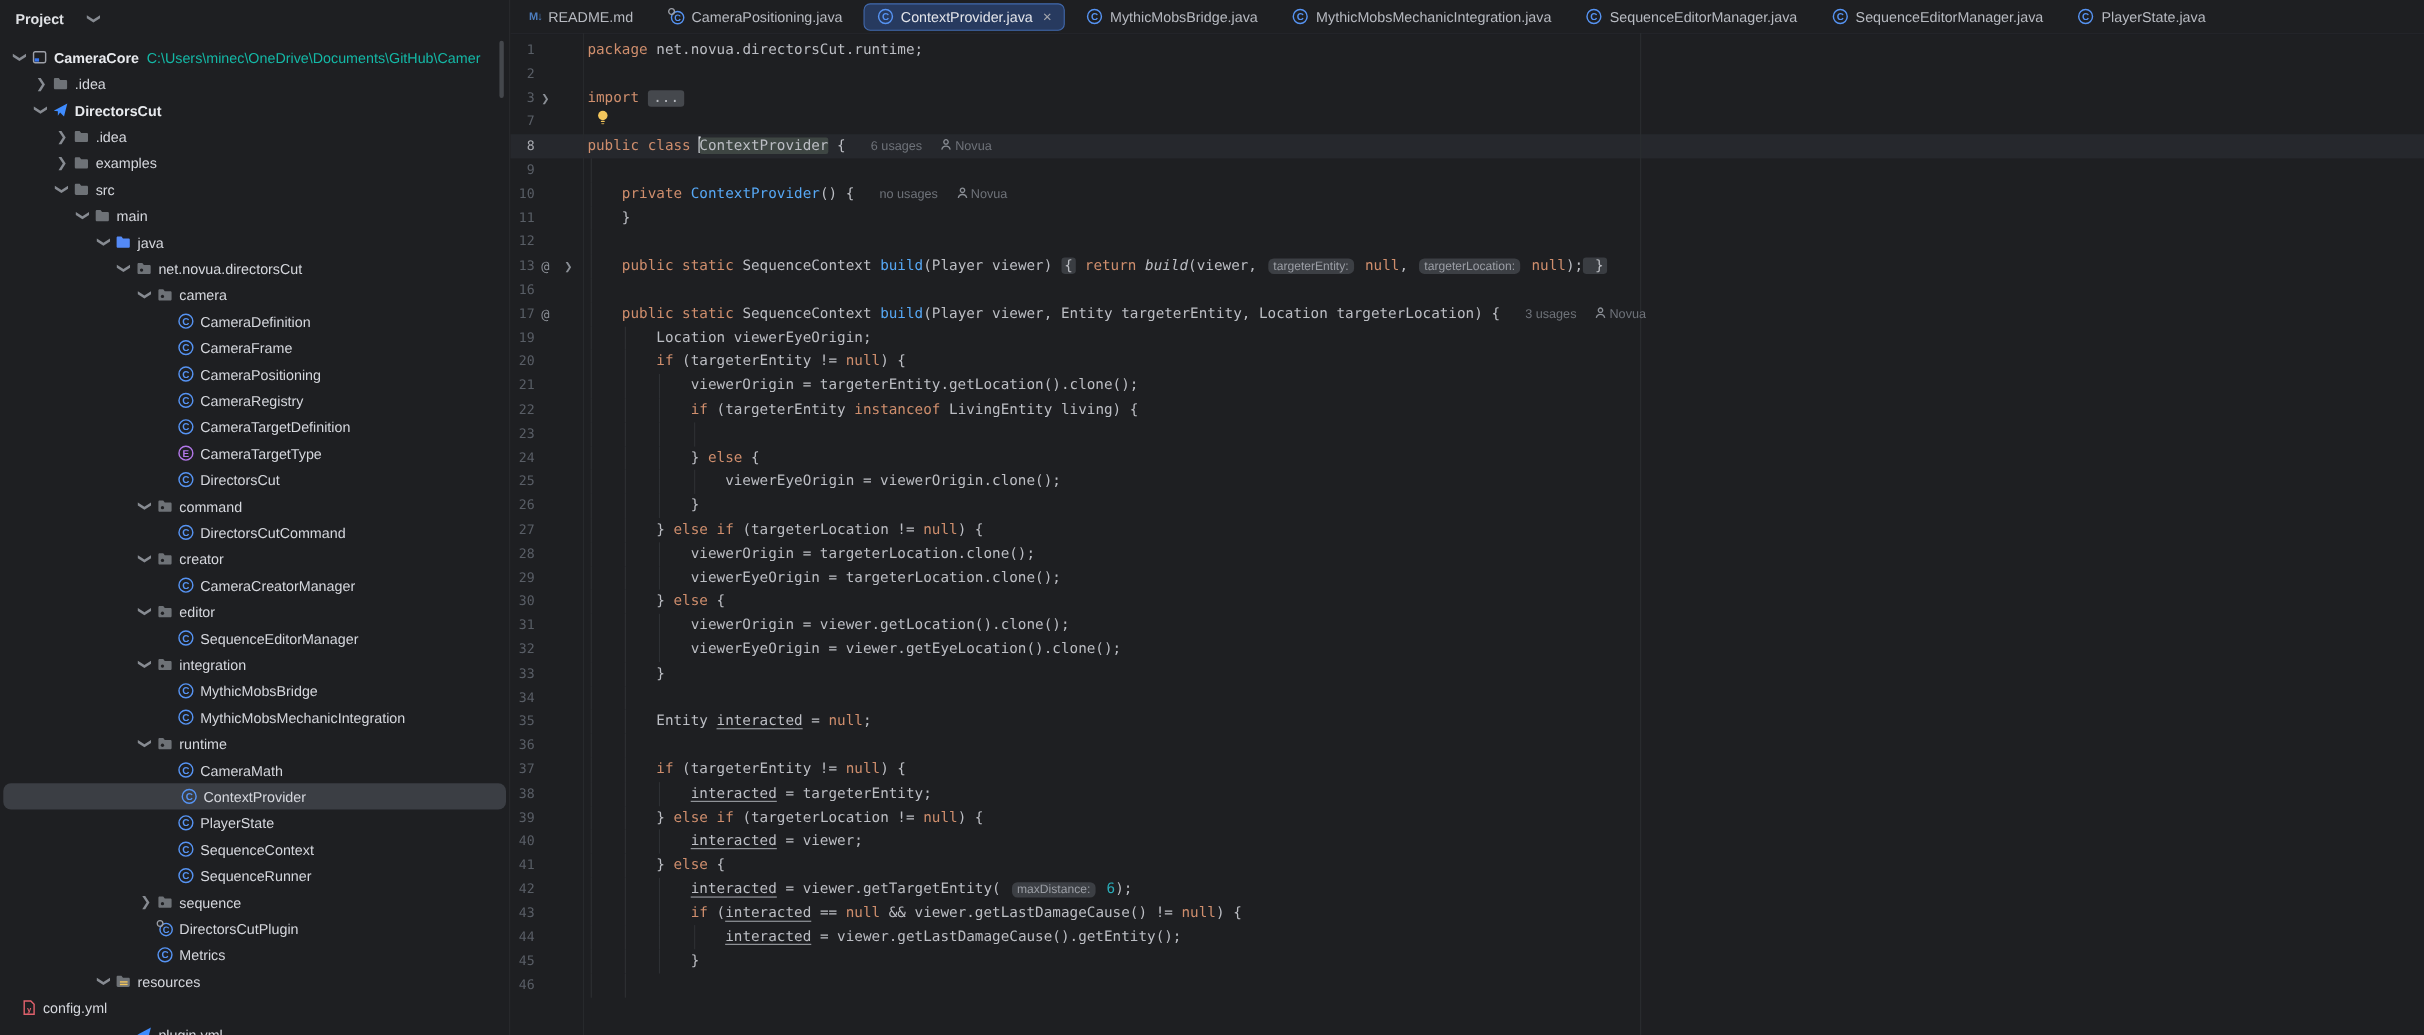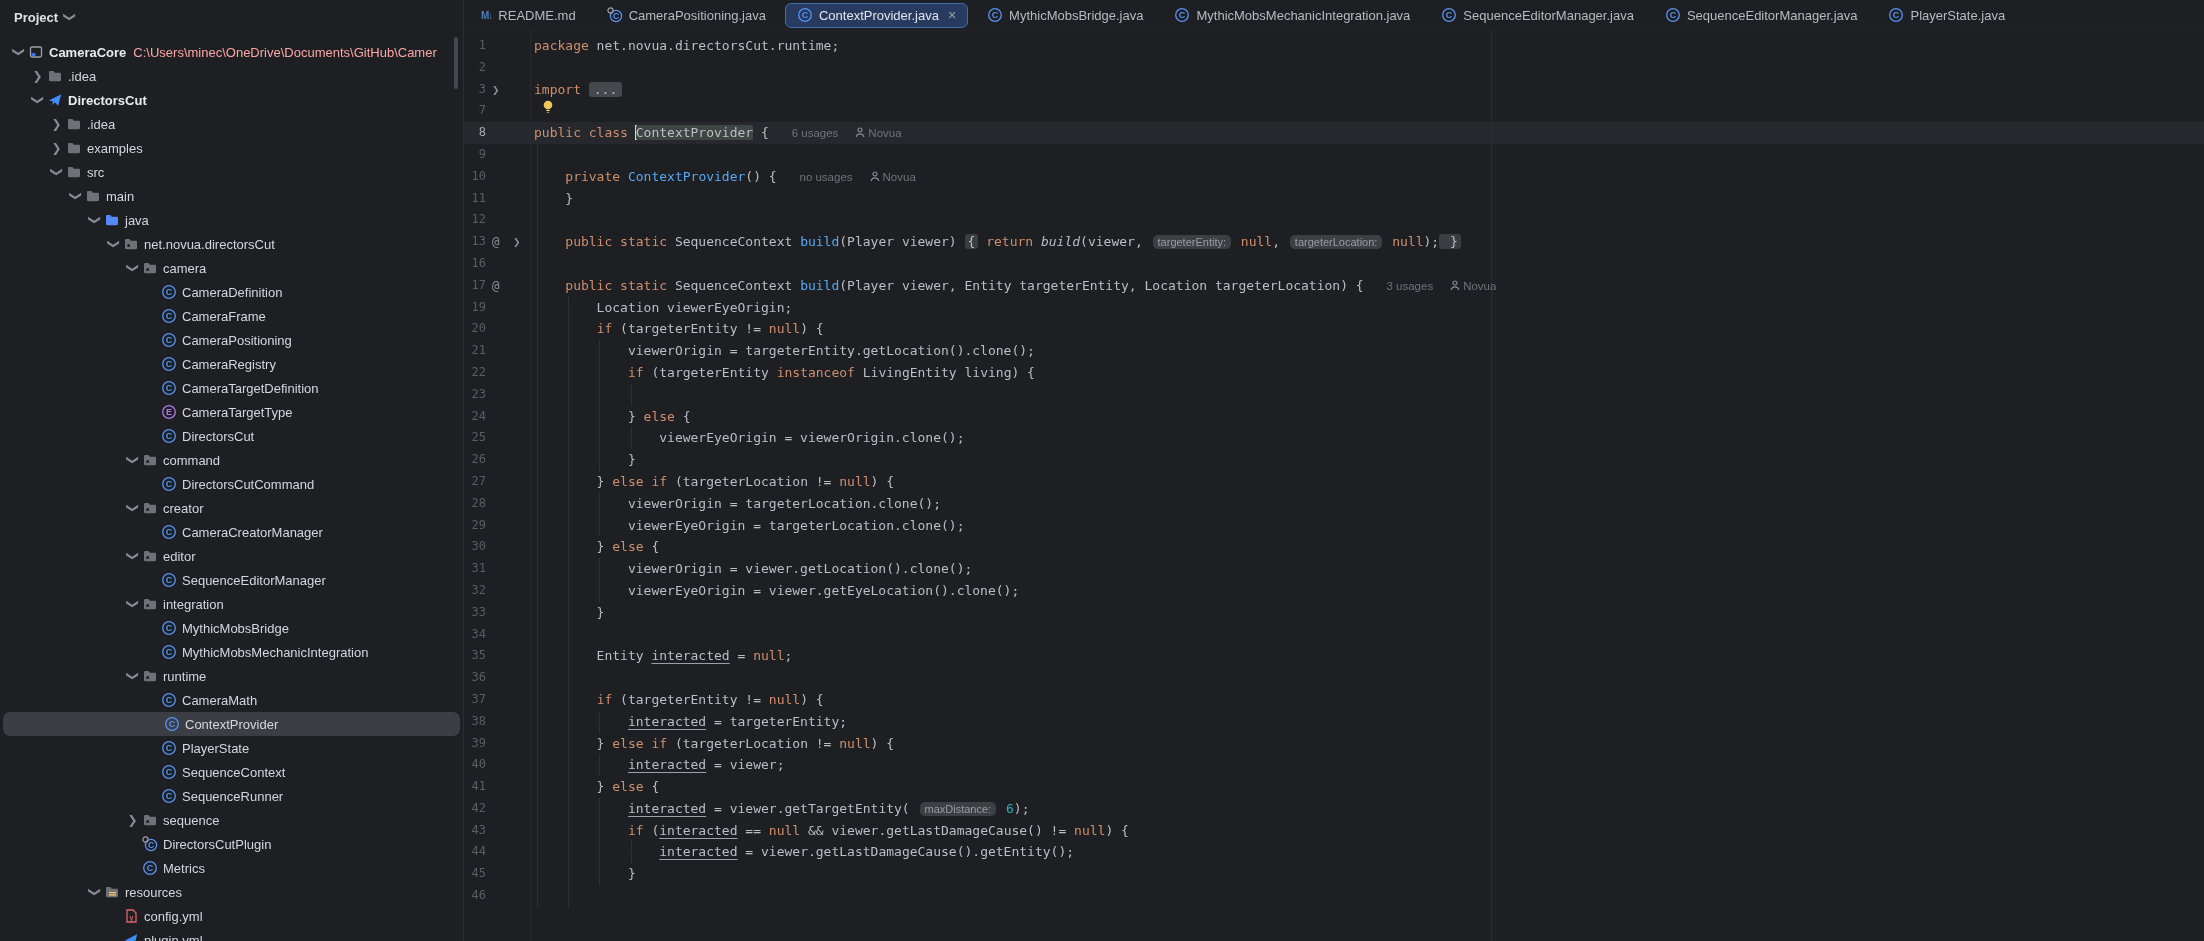--- a/index.html
+++ b/index.html
@@ -3,30 +3,30 @@
 <meta charset="utf-8">
 <style>
   html,body{margin:0;padding:0;background:#1E1F22;width:2204px;height:941px;overflow:hidden;
     font-family:"Liberation Sans",sans-serif;-webkit-font-smoothing:antialiased;}
   #app{position:relative;width:2204px;height:941px;background:#1E1F22;}
 
   
   #project-panel{position:absolute;left:0;top:0;width:463px;height:941px;background:#1E1F22;
     border-right:1px solid #2B2D30;overflow:hidden;}
   #project-header{height:34px;display:flex;align-items:center;padding-left:14px;color:#DFE1E5;
-    font-size:13px;font-weight:700;}
+    font-size:13px;font-weight:700;gap:16px;}
   #project-header .chev{margin-left:7px;color:#868A91;font-weight:400;transform:rotate(90deg);display:inline-block;font-size:12px;}
   #tree{position:absolute;top:40px;left:0;right:0;}
   .trow{position:relative;height:24px;display:flex;align-items:center;font-size:13px;color:#D5D7DD;white-space:nowrap;cursor:default;}
   .trow.sel{background:#3B3E44;border-radius:7px;margin:0 3px;}
   .trow .tchev{width:17px;min-width:17px;text-align:center;color:#878B92;font-size:12px;}
   .trow .tchev.exp{transform:rotate(90deg);}
   .trow .ticon{width:17px;min-width:17px;height:16px;margin-right:5px;display:inline-flex;align-items:center;justify-content:center;}
   .trow .tlabel.bold{font-weight:700;color:#E8EAEE;}
-  .trow .tpath{color:#fca5a5;margin-left:7px;font-weight:400;}
+  .trow .tpath{color:#14b8a6;margin-left:7px;font-weight:400;}
   #tree-scrollbar{position:absolute;right:5px;top:37px;width:4px;height:52px;border-radius:3px;background:#44474C;}
 
   
   #editor-zone{position:absolute;left:464px;top:0;right:0;height:941px;background:#1E1F22;}
   #tabbar{height:30px;display:flex;align-items:center;padding-left:5px;gap:7px;border-bottom:1px solid #232429;}
   .tab{height:23px;display:flex;align-items:center;gap:6px;padding:0 11px;border-radius:6px;
     color:#B7BAC1;font-size:13px;border:1px solid transparent;white-space:nowrap;}
   .tab.active{background:#273A5F;border:1px solid #4169AD;color:#E3E5EA;}
   .tab .close{margin-left:3px;color:#A2A5AC;font-size:14px;line-height:1;}
   .md-icon{color:#4D7DBF;font-weight:700;font-size:10px;letter-spacing:-1px;}
@@ -419,21 +419,21 @@
           <span class="tchev exp">❯</span>
           <span class="ticon">
             <svg width="16" height="16" viewBox="0 0 16 16" xmlns="http://www.w3.org/2000/svg">
               <path d="M2 4.2c0-.7.5-1.2 1.2-1.2h3.2l1.4 1.8h5c.7 0 1.2.5 1.2 1.2v6c0 .7-.5 1.2-1.2 1.2H3.2c-.7 0-1.2-.5-1.2-1.2V4.2z" fill="#6E7277"></path>
               <rect x="5" y="8" width="7" height="1.3" fill="#F2C55C"></rect>
               <rect x="5" y="10.3" width="7" height="1.3" fill="#F2C55C"></rect>
             </svg>
           </span>
           <span class="tlabel">resources</span>
         </div>
-        <div class="trow" style="padding-left: 105px;">
+        <div class="trow" style="">
           <span class="tchev"></span>
           <span class="ticon">
             <svg width="16" height="16" viewBox="0 0 16 16" xmlns="http://www.w3.org/2000/svg">
               <path d="M4 2h6l3 3v9H4z" fill="none" stroke="#E0616C" stroke-width="1.3"></path>
               <text x="8.5" y="12.3" font-size="7" font-weight="bold" text-anchor="middle" fill="#E0616C" font-family="Liberation Sans,sans-serif">y</text>
             </svg>
           </span>
           <span class="tlabel">config.yml</span>
         </div>
         <div class="trow" style="padding-left: 105px;">

